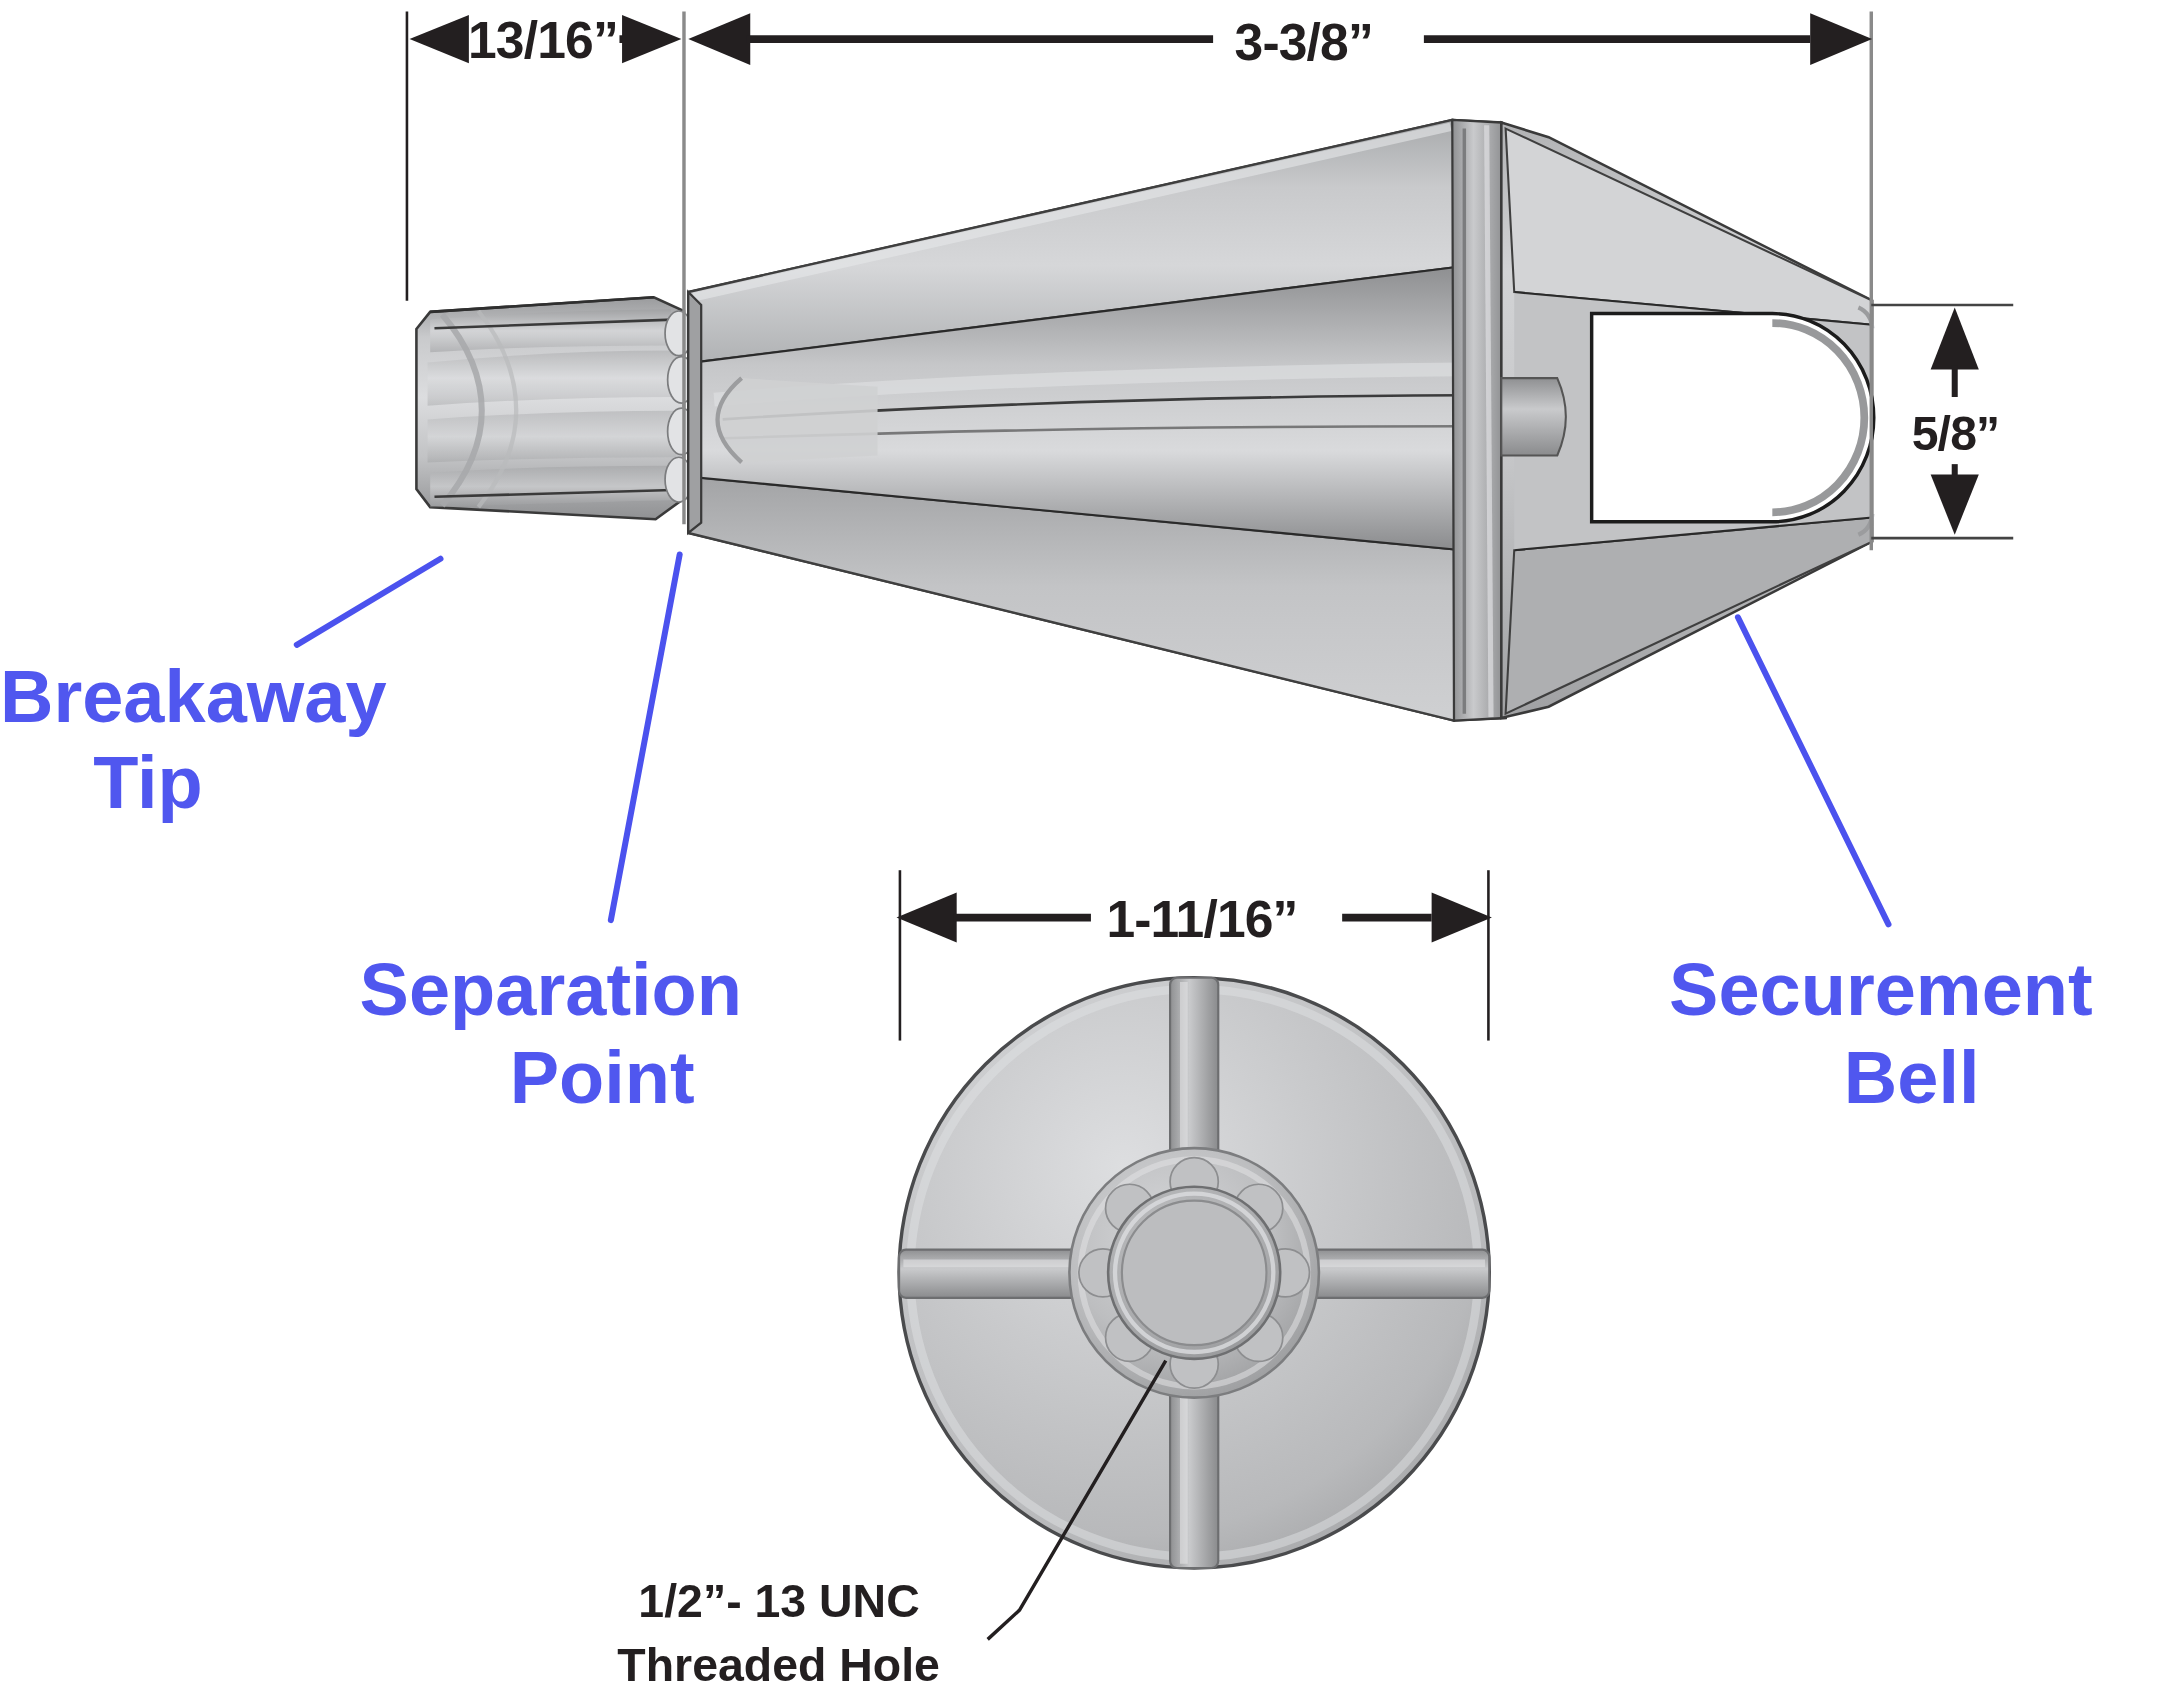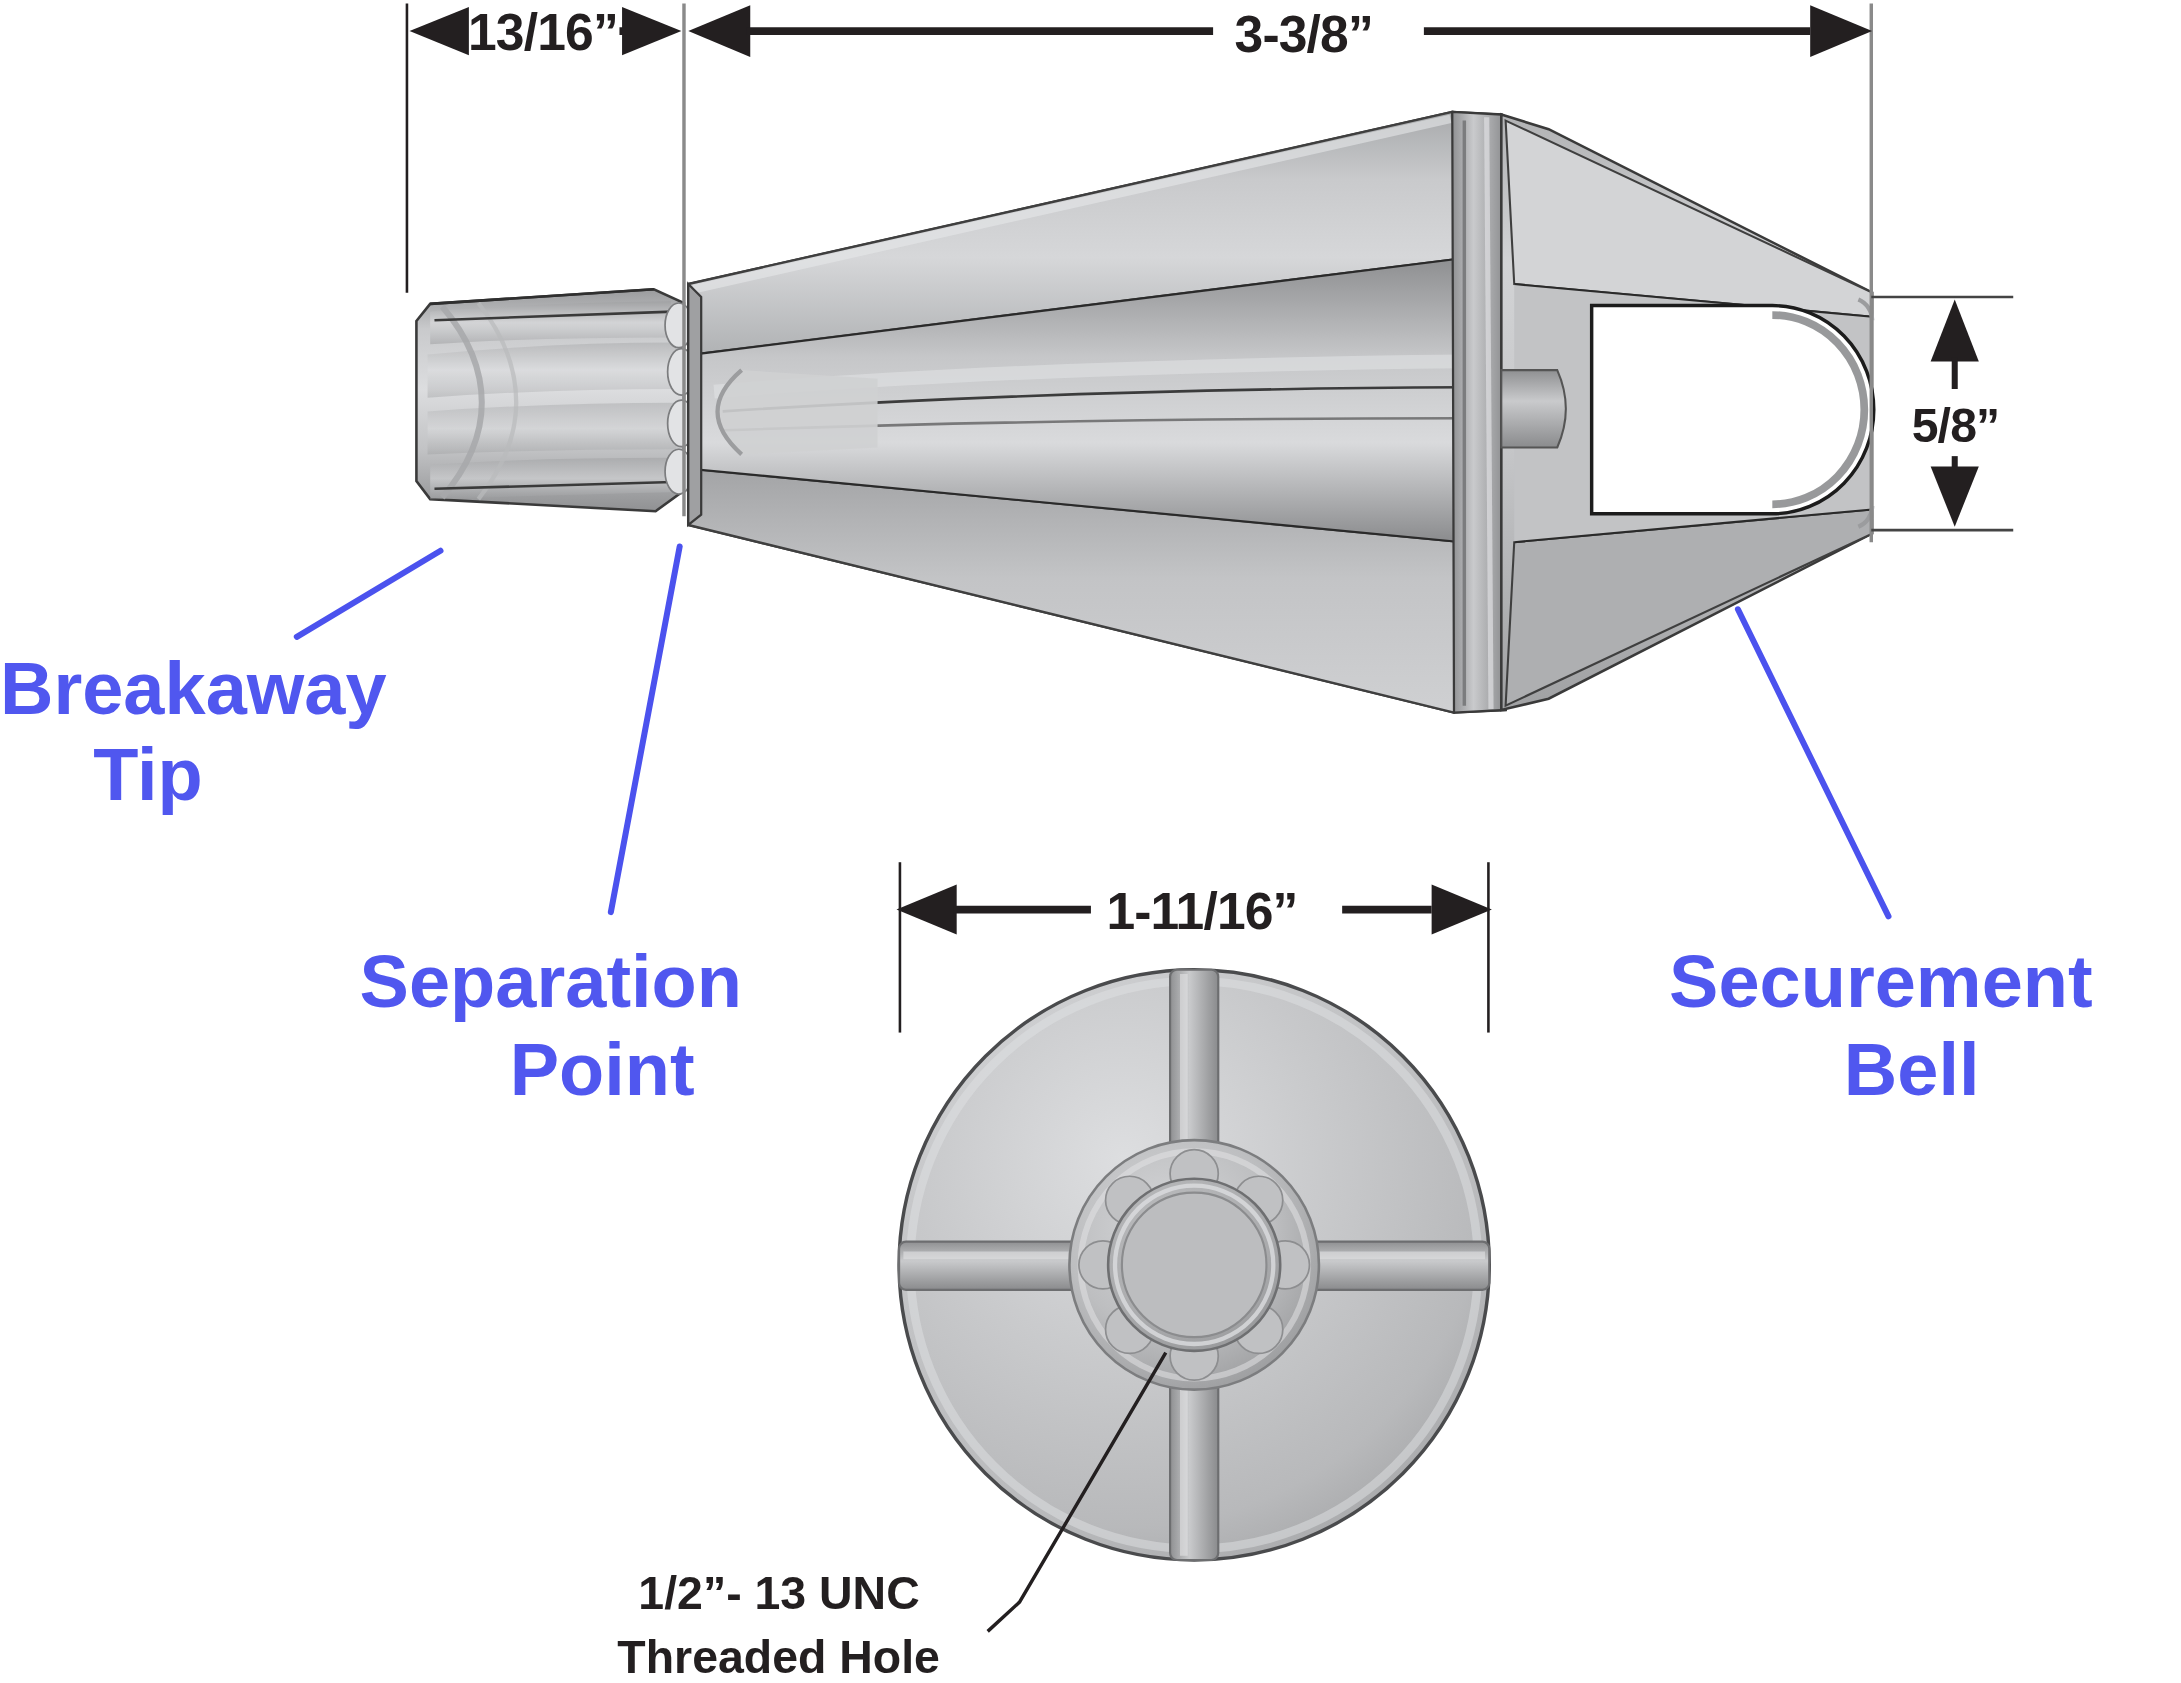--- a/index.html
+++ b/index.html
@@ -1,21 +1,21 @@
 <!DOCTYPE html>
 <html style="font-size:13.8px"><head>
 <meta charset="utf-8">
 <style>
   html,body{margin:0;padding:0;background:#ffffff;}
   body{
     width:2181px;height:1684px;position:relative;overflow:hidden;
     font-family:"Liberation Sans","DejaVu Sans",sans-serif;
     background:#ffffff;
   }
-  #stage{position:absolute;left:0;top:0;width:2181px;height:1618px;}
+  #stage{position:absolute;left:0;top:8px;width:2181px;height:1618px;}
   svg.layer{position:absolute;left:0;top:0;width:2181px;height:1684px;overflow:visible;}
 
   .dim-text{
     font-family:"Liberation Sans","DejaVu Sans",sans-serif;
     font-weight:bold;
     fill:#231f20;
     font-size:60px;
     letter-spacing:-1px;
   }
   .dim-text.small{font-size:56px;}

